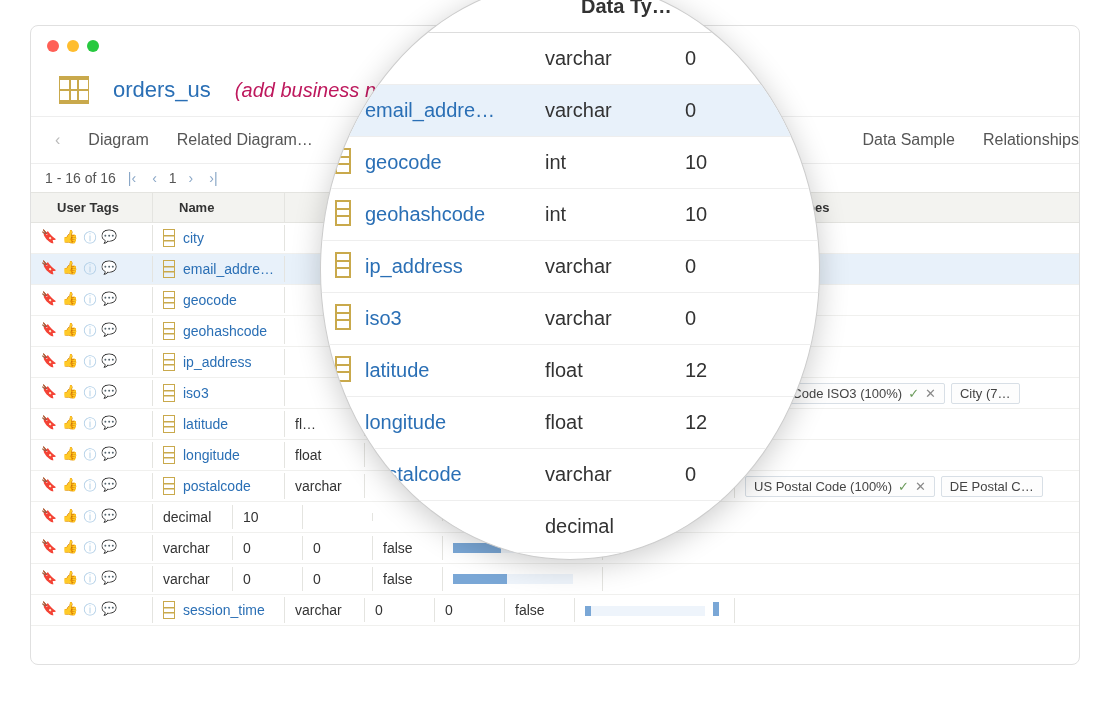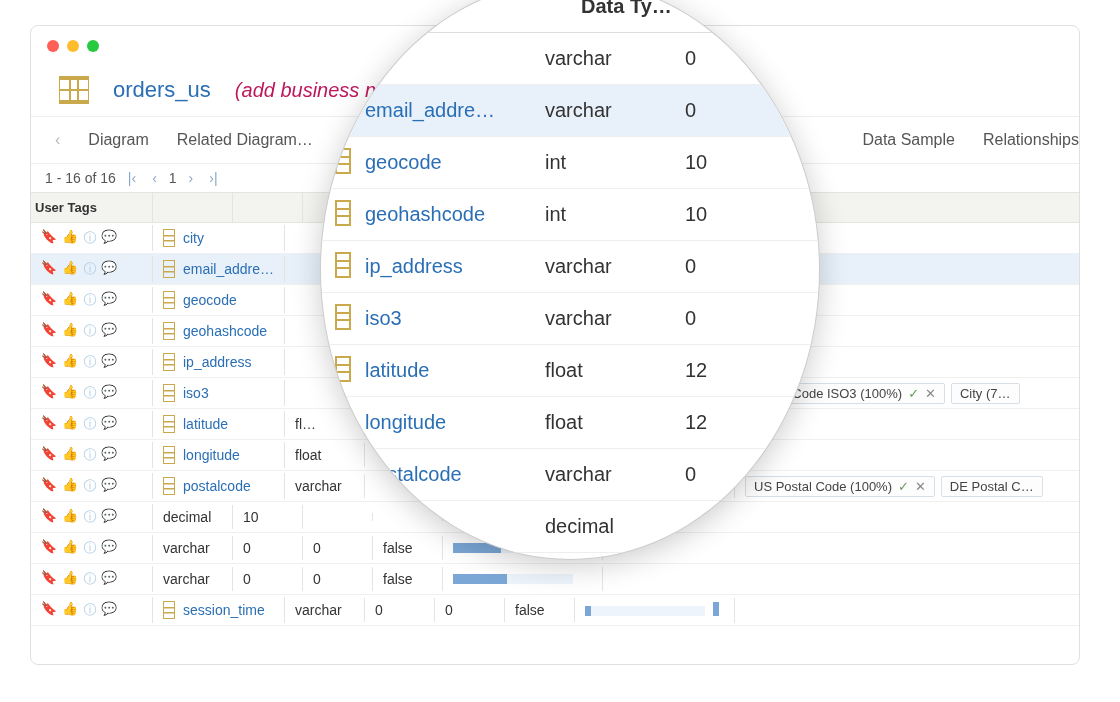--- a/index.html
+++ b/index.html
@@ -91,21 +91,21 @@
 .pager .pg-btn { color: #8aa7c7; cursor: pointer; padding: 0 4px; }
 .column-headers {
   display: flex;
   background: #f3f3f0;
   border-top: 1px solid #e4e4e0;
   border-bottom: 1px solid #e4e4e0;
   font-size: 13px;
   font-weight: 600;
   color: #333;
 }
-.column-headers > div { padding: 7px 4px; }
+.column-headers > div { padding: 7px 26px; }
 .col-tags  { width: 122px; border-right: 1px solid #e4e4e0;}
 .col-name  { width: 132px; border-right: 1px solid #e4e4e0;}
 .col-type  { width: 80px;  border-right: 1px solid #e4e4e0;}
 .col-size  { width: 70px;  border-right: 1px solid #e4e4e0;}
 .col-scale { width: 70px;  border-right: 1px solid #e4e4e0;}
 .col-null  { width: 70px;  border-right: 1px solid #e4e4e0;}
 .col-bar   { width: 160px; border-right: 1px solid #e4e4e0;}
 .col-sem   { flex: 1; }
 
 .rows { font-size: 14px; color: #333; }
@@ -199,20 +199,21 @@
     <span>1 - 16 of 16</span>
     <span class="pg-btn">|‹</span>
     <span class="pg-btn">‹</span>
     <span>1</span>
     <span class="pg-btn">›</span>
     <span class="pg-btn">›|</span>
   </div>
 
   <div class="column-headers">
     <div class="col-tags">User Tags</div>
+    <div class="col-name">Name</div>
     <div class="col-type"></div>
     <div class="col-size"></div>
     <div class="col-scale"></div>
     <div class="col-null"></div>
     <div class="col-bar"></div>
     <div class="col-sem">…tic Types</div>
   </div>
 
   <div class="rows" id="rows-container">
       <div class="row">

